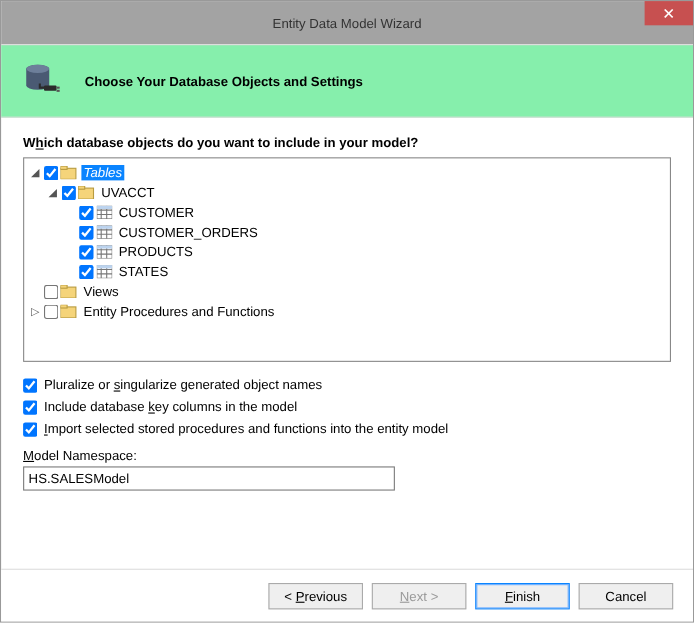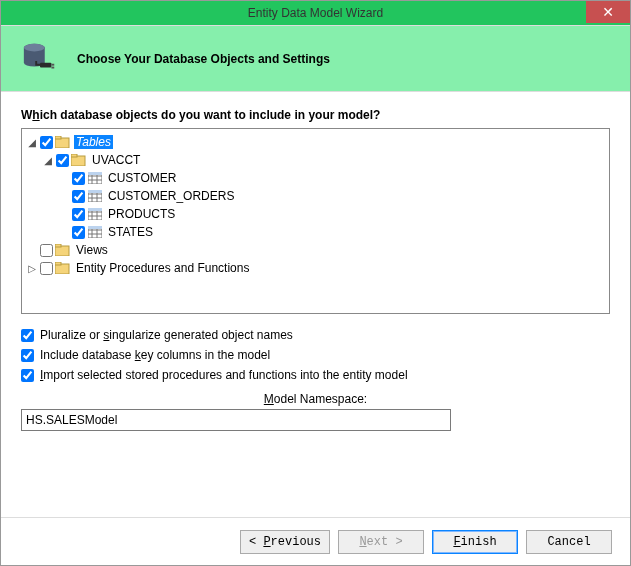--- a/index.html
+++ b/index.html
@@ -8,22 +8,22 @@
     font-family: "Segoe UI", Tahoma, sans-serif;
     font-size: 12px;
     background: #fff;
     color: #000;
     width: 631px;
     height: 566px;
     border: 1px solid #999;
     position: relative;
   }
   .titlebar {
-    height: 25px;
-    background: #22c55e;
+    height: 40px;
+    background: #a3a3a3;
     border-bottom: 1px solid #ddd;
     display: flex;
     align-items: center;
     position: relative;
   }
   .titlebar .title {
     flex: 1;
     text-align: center;
     font-size: 12px;
     color: #333;
@@ -84,23 +84,23 @@
   .tw { display: inline-block; width: 16px; text-align: center; color: #555; font-size: 10px; user-select: none; cursor: pointer; }
   .ind { display: inline-block; width: 16px; }
   .cb { margin: 0 2px 0 0; }
   .nicon { width: 16px; height: 14px; display:inline-flex; align-items:center; justify-content:center; margin-right: 3px; flex-shrink:0; }
   .nicon svg { display:block; }
   .nlabel { padding: 0 2px; }
   .nlabel.selected { background: #0a84ff; color: #ffffff; font-style: italic; }
   .options { margin-top: 14px; }
   .optrow { display: flex; align-items: center; margin: 6px 0; }
   .optrow input { margin: 0 6px 0 0; }
-  .ns-label { margin-top: 10px; margin-bottom: 3px; text-align: center; }
+  .ns-label { margin-top: 10px; margin-bottom: 3px; }
   .ns-input {
-    width: 430px;
+    width: 338px;
     height: 22px;
     border: 1px solid #7a7a7a;
     padding: 2px 4px;
     font-family: inherit;
     font-size: 12px;
   }
   .footer {
     position: absolute;
     bottom: 0; left: 0; right: 0;
     height: 48px;
@@ -110,21 +110,21 @@
     justify-content: flex-end;
     padding: 0 18px;
     gap: 8px;
     background: #fff;
   }
   .btn {
     min-width: 86px;
     height: 24px;
     background: #efefef;
     border: 1px solid #aaa;
-    font-family: Liberation Mono, monospace;
+    font-family: Liberation Sans, sans-serif;
     font-size: 12px;
     cursor: pointer;
     padding: 0 8px;
   }
   .btn:disabled { color: #9a9a9a; cursor: default; }
   .btn.default { border: 1px solid #0a84ff; box-shadow: 0 0 0 1px #7fb7ff inset; }
   .u { text-decoration: underline; }
 </style>
 </head>
 <body>

